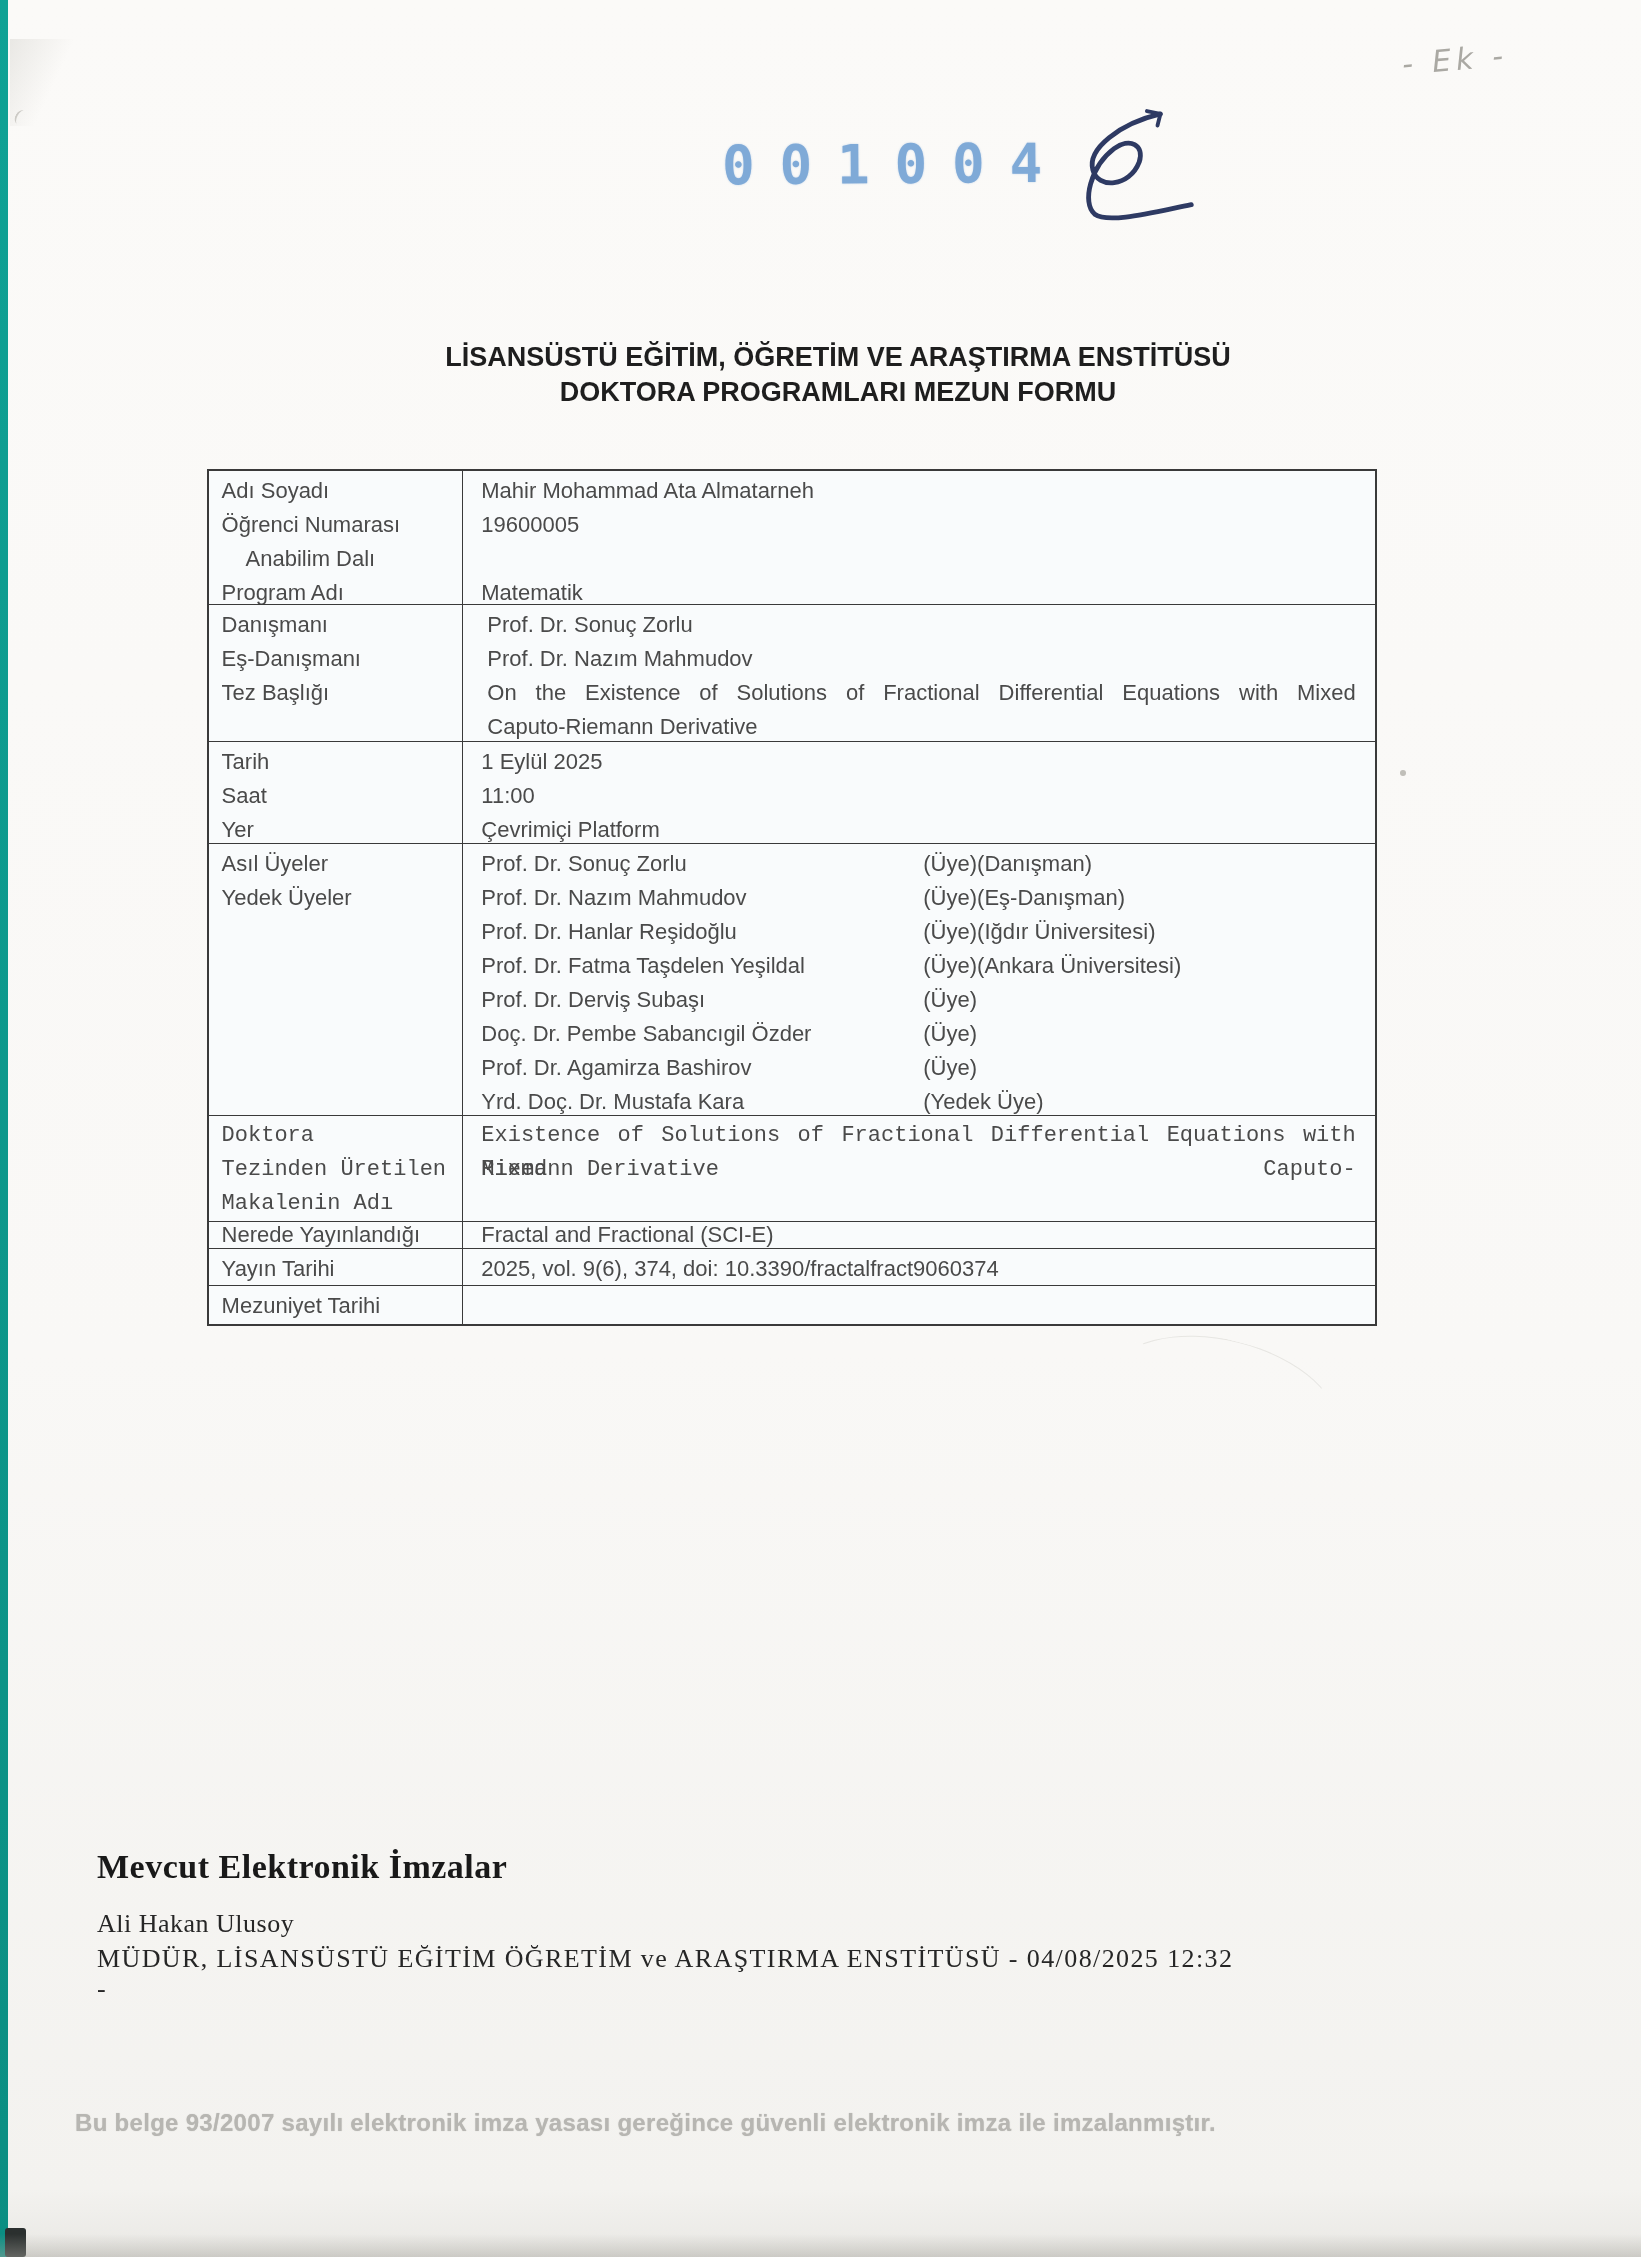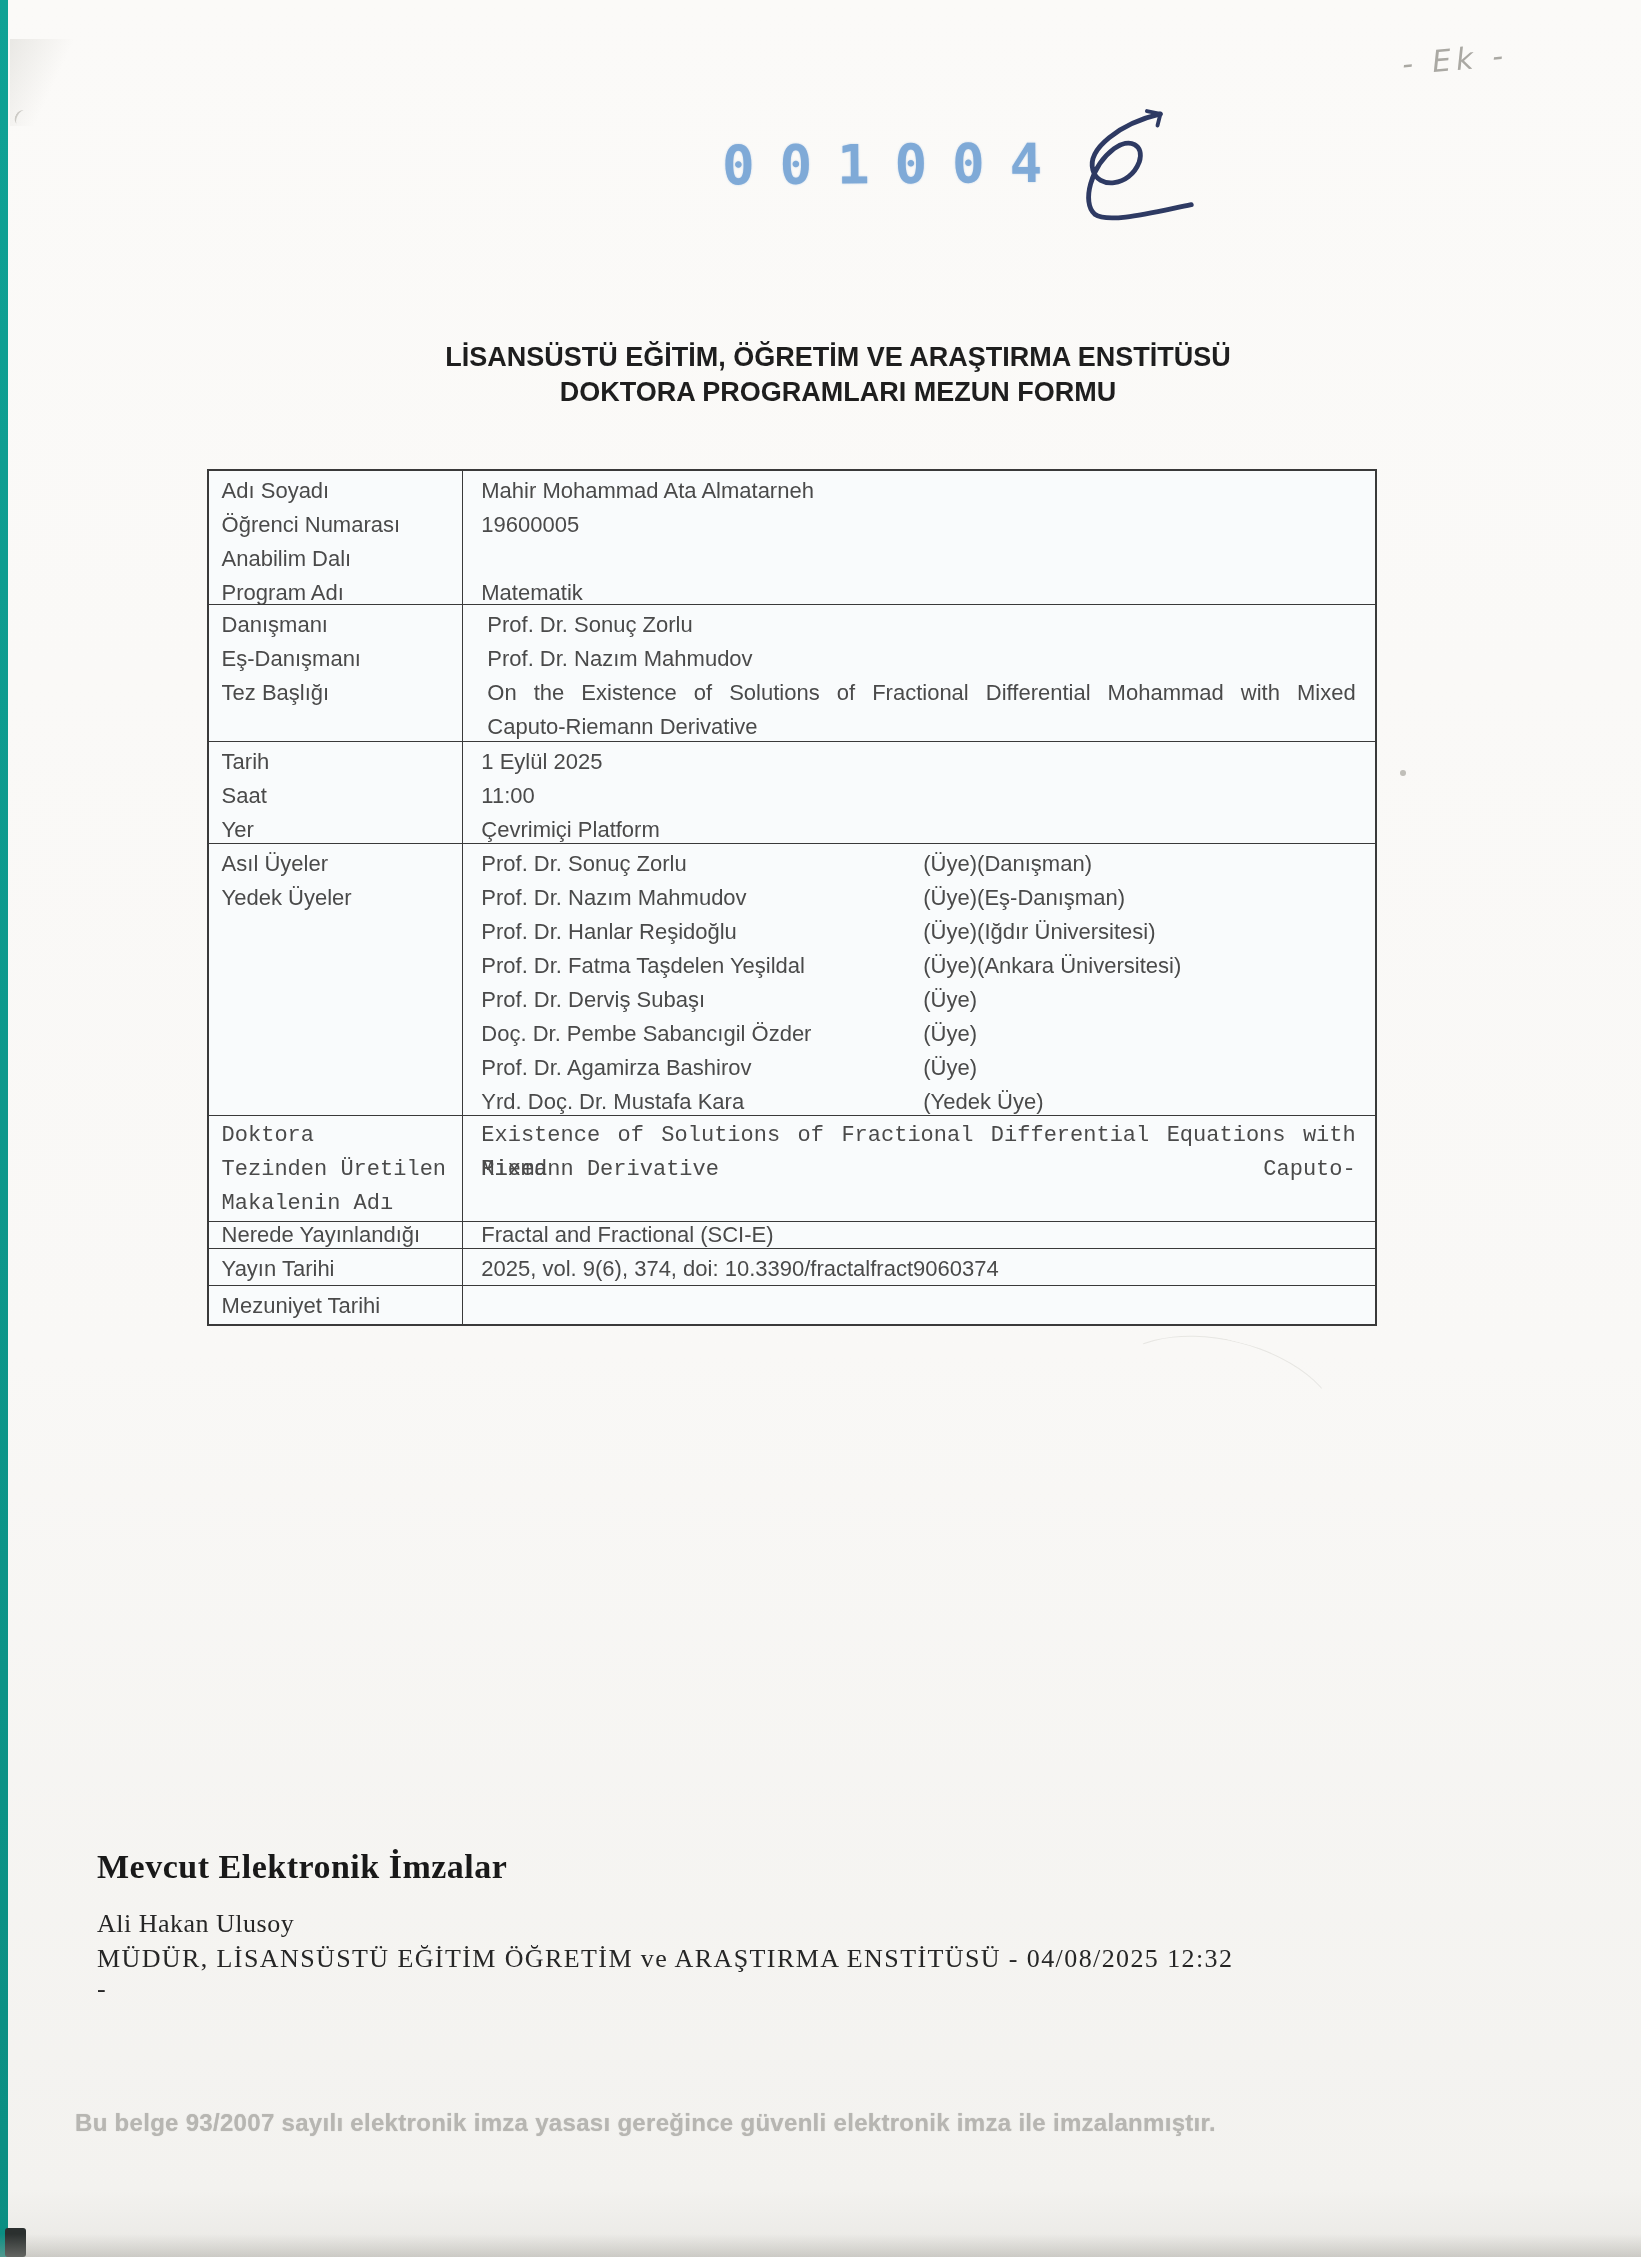--- a/index.html
+++ b/index.html
@@ -92,40 +92,40 @@
 <div class="title">
   <div>LİSANSÜSTÜ EĞİTİM, ÖĞRETİM VE ARAŞTIRMA ENSTİTÜSÜ</div>
   <div>DOKTORA PROGRAMLARI MEZUN FORMU</div>
 </div>
 
 <div class="ftable">
     <div class="tsec" style="height: 133px;">
       <div class="cell lab">
         <div class="ln" style="height: 34px; line-height: 34px;">Adı Soyadı</div>
         <div class="ln" style="height: 34px; line-height: 34px;">Öğrenci Numarası</div>
-        <div class="ln" style="height: 34px; line-height: 34px;">Anabilim Dalı</div>
+        <div class="ln" style="height: 34px; line-height: 34px; margin-left: 24px;">Anabilim Dalı</div>
         <div class="ln" style="height: 34px; line-height: 34px;">Program Adı</div>
       </div>
       <div class="cell val">
         <div class="ln" style="height: 34px; line-height: 34px;">Mahir Mohammad Ata Almatarneh</div>
         <div class="ln" style="height: 34px; line-height: 34px;">19600005</div>
         <div class="ln" style="height: 34px; line-height: 34px;"></div>
         <div class="ln" style="height: 34px; line-height: 34px;">Matematik</div>
       </div>
     </div>
     <div class="tsec bt" style="height: 137px; gap: 6px;">
       <div class="cell lab">
         <div class="ln" style="height: 34px; line-height: 34px;">Danışmanı</div>
         <div class="ln" style="height: 34px; line-height: 34px;">Eş-Danışmanı</div>
         <div class="ln" style="height: 34px; line-height: 34px;">Tez Başlığı</div>
       </div>
       <div class="cell val">
         <div class="ln" style="height: 34px; line-height: 34px;">Prof. Dr. Sonuç Zorlu</div>
         <div class="ln" style="height: 34px; line-height: 34px;">Prof. Dr. Nazım Mahmudov</div>
-        <div class="ln just" style="height: 34px; line-height: 34px;">On the Existence of Solutions of Fractional Differential Mohammad with Mixed</div>
+        <div class="ln just" style="height: 34px; line-height: 34px;">On the Existence of Solutions of Fractional Differential Equations with Mixed</div>
         <div class="ln" style="height: 34px; line-height: 34px;">Caputo-Riemann Derivative</div>
       </div>
     </div>
     <div class="tsec bt" style="height: 102px;">
       <div class="cell lab">
         <div class="ln" style="height: 34px; line-height: 34px;">Tarih</div>
         <div class="ln" style="height: 34px; line-height: 34px;">Saat</div>
         <div class="ln" style="height: 34px; line-height: 34px;">Yer</div>
       </div>
       <div class="cell val">

